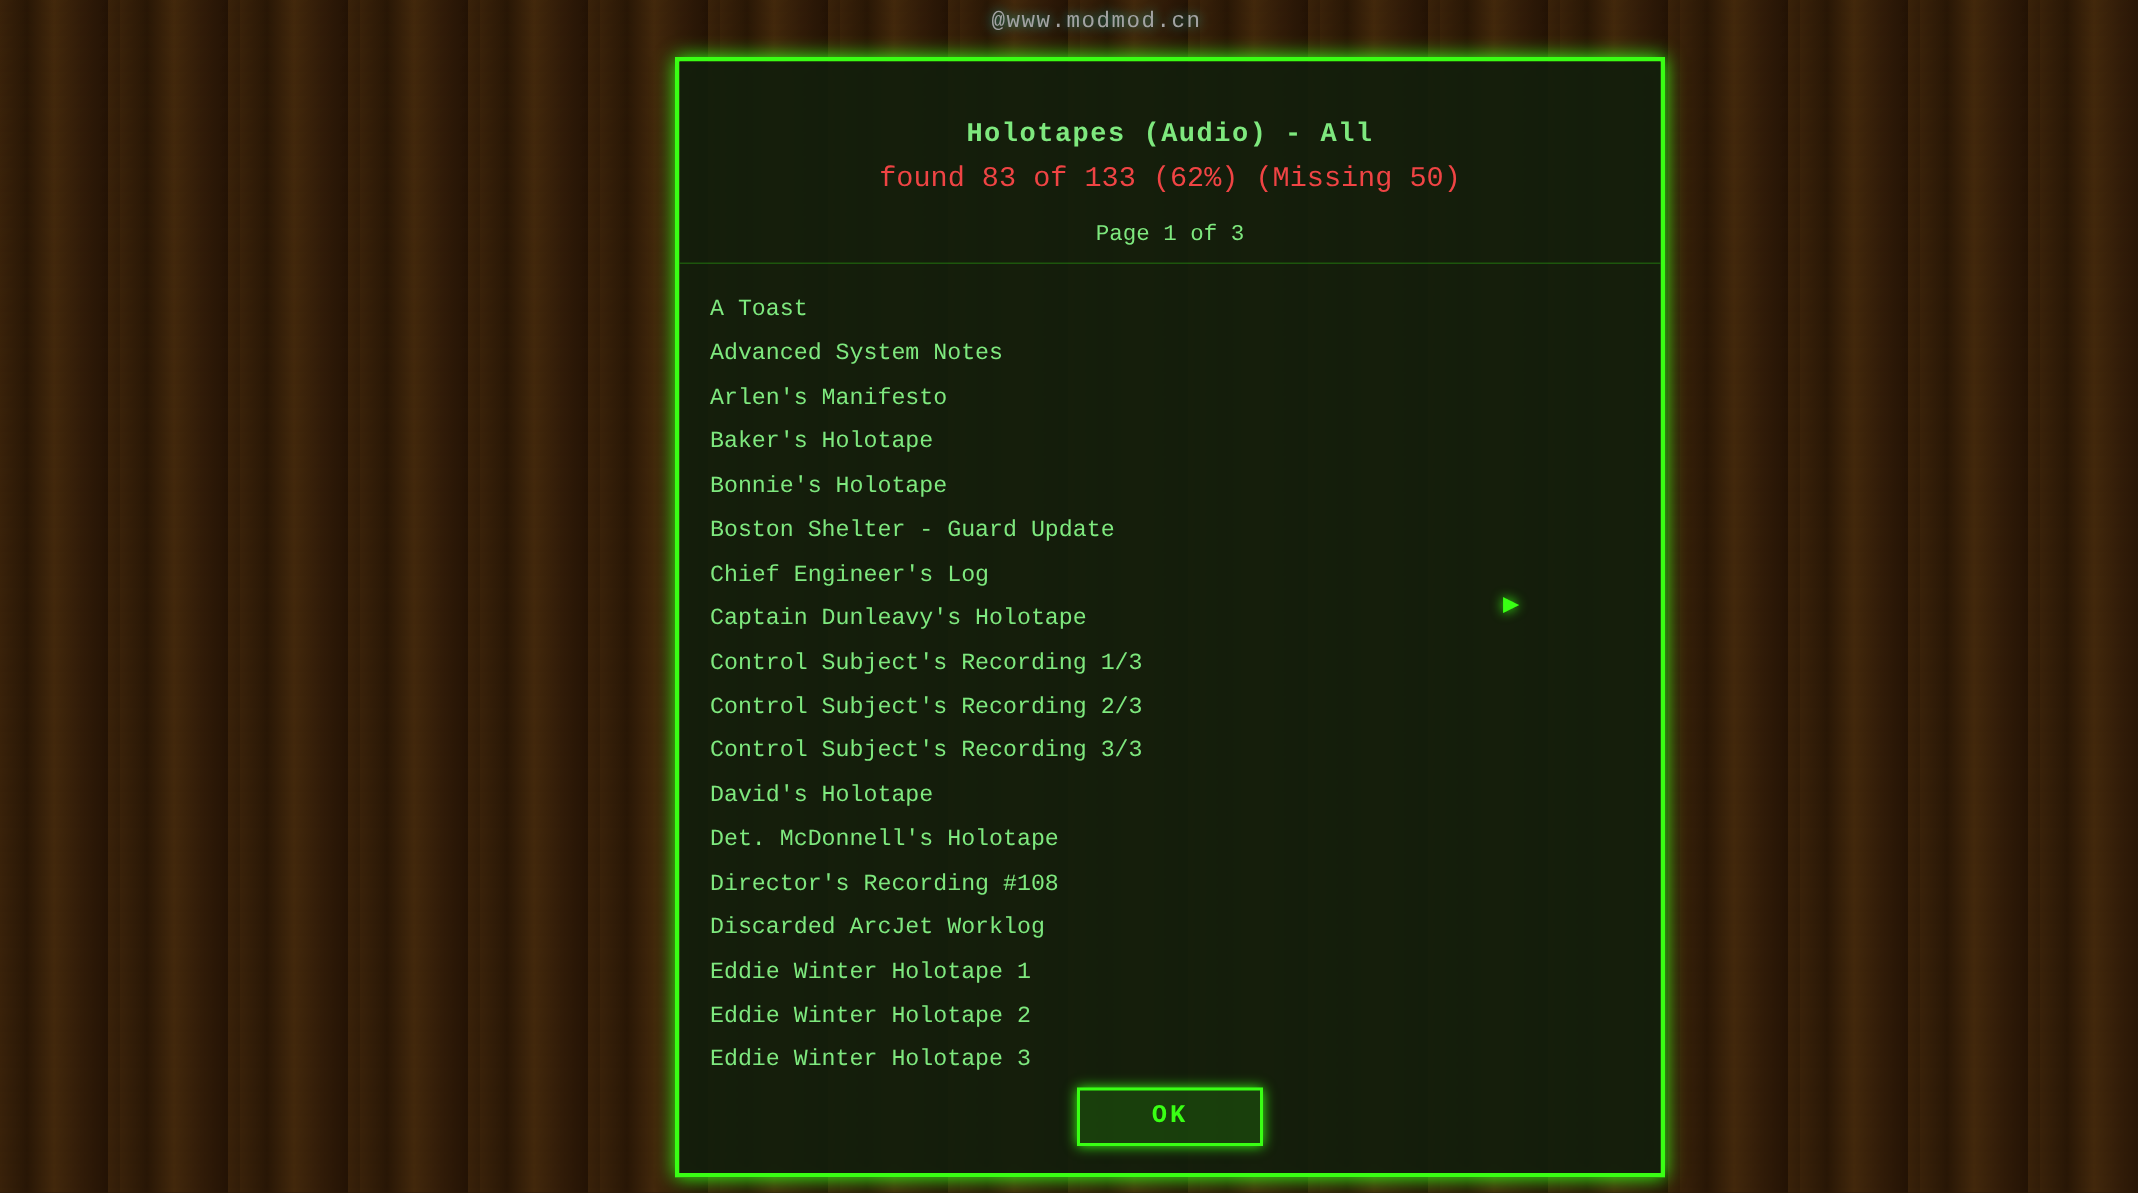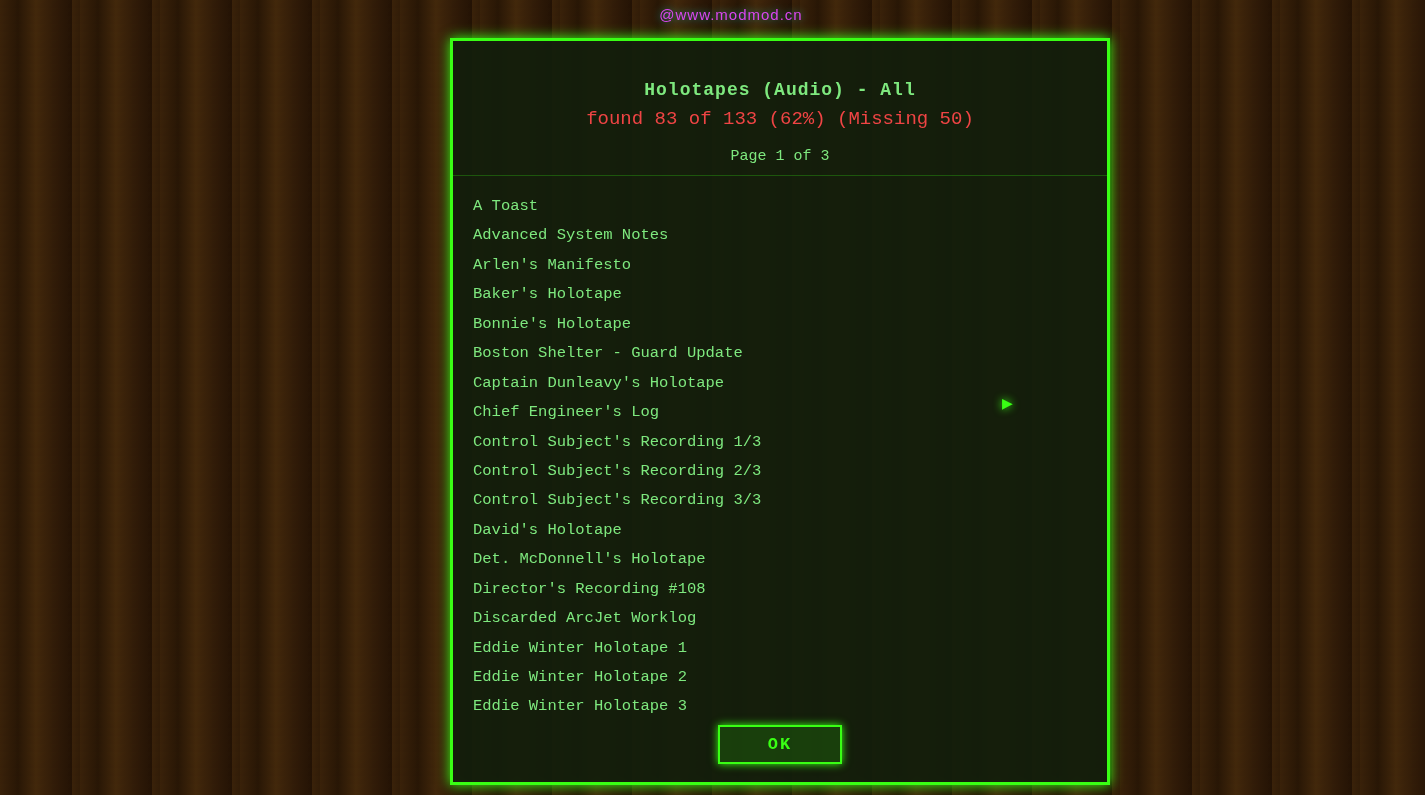--- a/index.html
+++ b/index.html
@@ -32,24 +32,24 @@
       background-size: 80px 100%, 100% 16px;
     }
 
     .watermark {
       position: absolute;
       top: 0;
       left: 0;
       right: 0;
       text-align: center;
       padding-top: 6px;
-      color: #d946ef;
+      color: #a3a3a3;
       font-size: 15px;
       letter-spacing: 1px;
-      font-family: Liberation Sans, sans-serif;
+      font-family: Liberation Mono, monospace;
       z-index: 10;
       text-shadow: 0 0 8px #00ffff88;
       padding-left: 37px;
     }
 
     .panel-wrapper {
       position: absolute;
       top: 38px;
       left: 450px;
       width: 660px;
@@ -174,22 +174,22 @@
       <div class="header-page">Page 1 of 3</div>
     </div>
 
     <div class="list-section">
     <div class="list-item">A Toast</div>
         <div class="list-item">Advanced System Notes</div>
         <div class="list-item">Arlen's Manifesto</div>
         <div class="list-item">Baker's Holotape</div>
         <div class="list-item">Bonnie's Holotape</div>
         <div class="list-item">Boston Shelter - Guard Update</div>
+        <div class="list-item">Chief Engineer's Log</div>
         <div class="list-item">Captain Dunleavy's Holotape</div>
-        <div class="list-item">Chief Engineer's Log</div>
         <div class="list-item">Control Subject's Recording 1/3</div>
         <div class="list-item">Control Subject's Recording 2/3</div>
         <div class="list-item">Control Subject's Recording 3/3</div>
         <div class="list-item">David's Holotape</div>
         <div class="list-item">Det. McDonnell's Holotape</div>
         <div class="list-item">Director's Recording #108</div>
         <div class="list-item">Discarded ArcJet Worklog</div>
         <div class="list-item">Eddie Winter Holotape 1</div>
         <div class="list-item">Eddie Winter Holotape 2</div>
         <div class="list-item">Eddie Winter Holotape 3</div>

